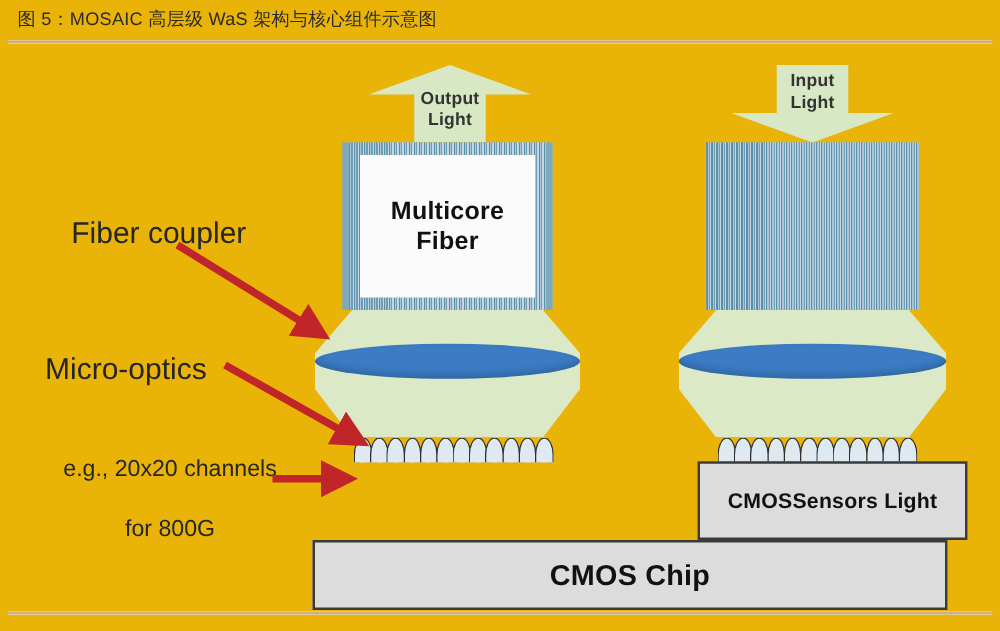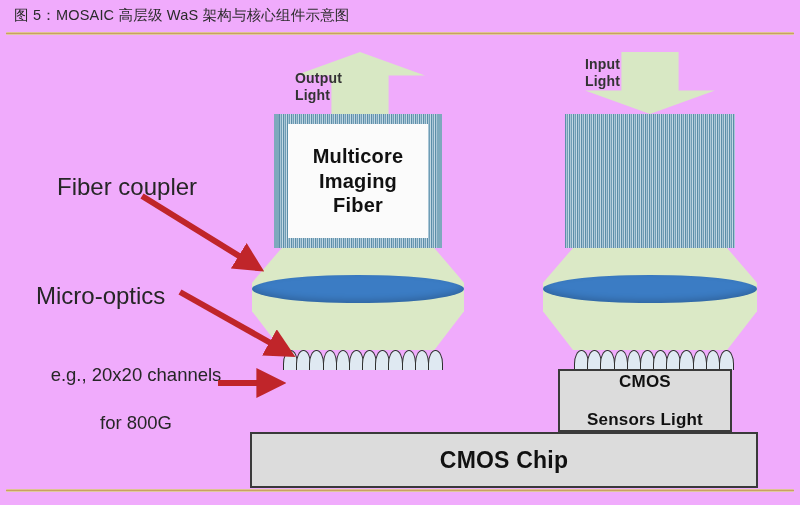--- a/index.html
+++ b/index.html
@@ -7,21 +7,21 @@
     padding: 0;
     background: #ffffff;
   }
   body {
     font-family: "Liberation Sans", sans-serif;
   }
   #root {
     position: relative;
     width: 800px;
     height: 505px;
-    background: #f0abfc;
+    background: #eab308;
     overflow: hidden;
   }
 
   
   #caption {
     position: absolute;
     left: 14px;
     top: 6px;
     font-size: 14.5px;
     color: #2b2b2b;
@@ -57,20 +57,21 @@
     background: #d8e8c4;
   }
   .lightarrow.up {
     clip-path: polygon(50% 0%, 100% 38%, 72% 38%, 72% 100%, 28% 100%, 28% 38%, 0% 38%);
   }
   .lightarrow.down {
     clip-path: polygon(28% 0%, 72% 0%, 72% 62%, 100% 62%, 50% 100%, 0% 62%, 28% 62%);
   }
   .lightlabel {
     width: 130px;
+    text-align: center;
     font-size: 14px;
     font-weight: 600;
     color: #333333;
     line-height: 1.15;
     letter-spacing: .2px;
   }
 
   
   .fiber {
     background-image: repeating-linear-gradient(
@@ -177,21 +178,20 @@
 
   <div id="diagram">
 
     <div class="lightarrow up" style="left:295px; top:14px;"></div>
     <div class="lightlabel" style="left:295px; top:32px;">Output</div>
     <div class="lightlabel" style="left:295px; top:49px;">Light</div>
 
     <div class="fiber edged" style="left:274px; top:76px; width:168px; height:134px;"></div>
     <div class="fiberlabelbox" style="left:288px; top:86px; width:140px; height:114px; flex-direction:column;">
       <span>Multicore</span>
-      <span>Imaging</span>
       <span>Fiber</span>
     </div>
 
     <div class="coupler" style="left:252px; top:210px; width:212px; height:102px;"></div>
     <div class="lens" style="left:252px; top:237px; width:212px; height:28px;"></div>
 
     <div class="microlenses" style="left:283px; top:312px; width:158px; height:20px;">
       <div class="ml"></div>
       <div class="ml"></div>
       <div class="ml"></div>
@@ -224,21 +224,21 @@
       <div class="ml"></div>
       <div class="ml"></div>
       <div class="ml"></div>
       <div class="ml"></div>
       <div class="ml"></div>
       <div class="ml"></div>
       <div class="ml"></div>
       <div class="ml"></div>
     </div>
 
-    <div class="greybox" id="box-cmos-sensors" style="left:558px; top:331px; width:174px; height:63px; flex-direction:column;justify-content:space-between;">
+    <div class="greybox" id="box-cmos-sensors" style="left:558px; top:331px; width:216px; height:63px; flex-direction:row;">
       <span>CMOS</span>
       <span>Sensors Light</span>
     </div>
 
     <div class="greybox" id="box-cmos-chip" style="left:250px; top:394px; width:508px; height:56px;">
       <span>CMOS Chip</span>
     </div>
 
     <div class="callout" style="left:57px; top:134px;">Fiber coupler</div>
 

